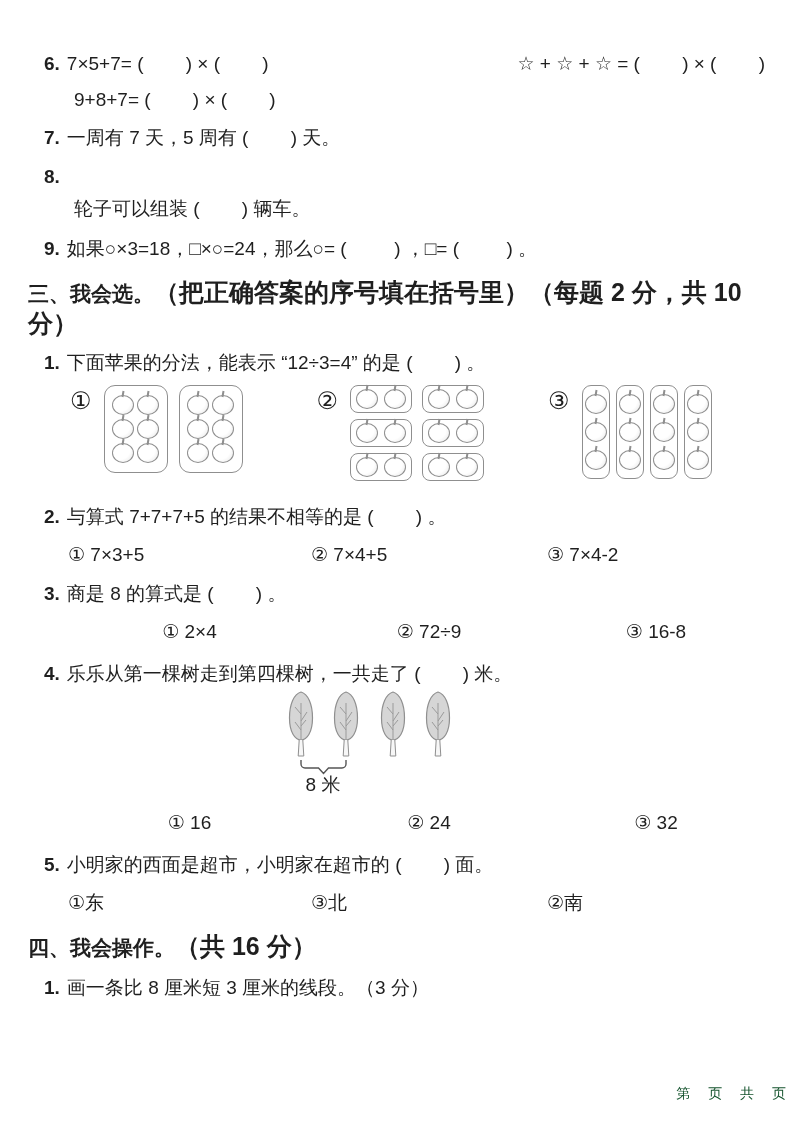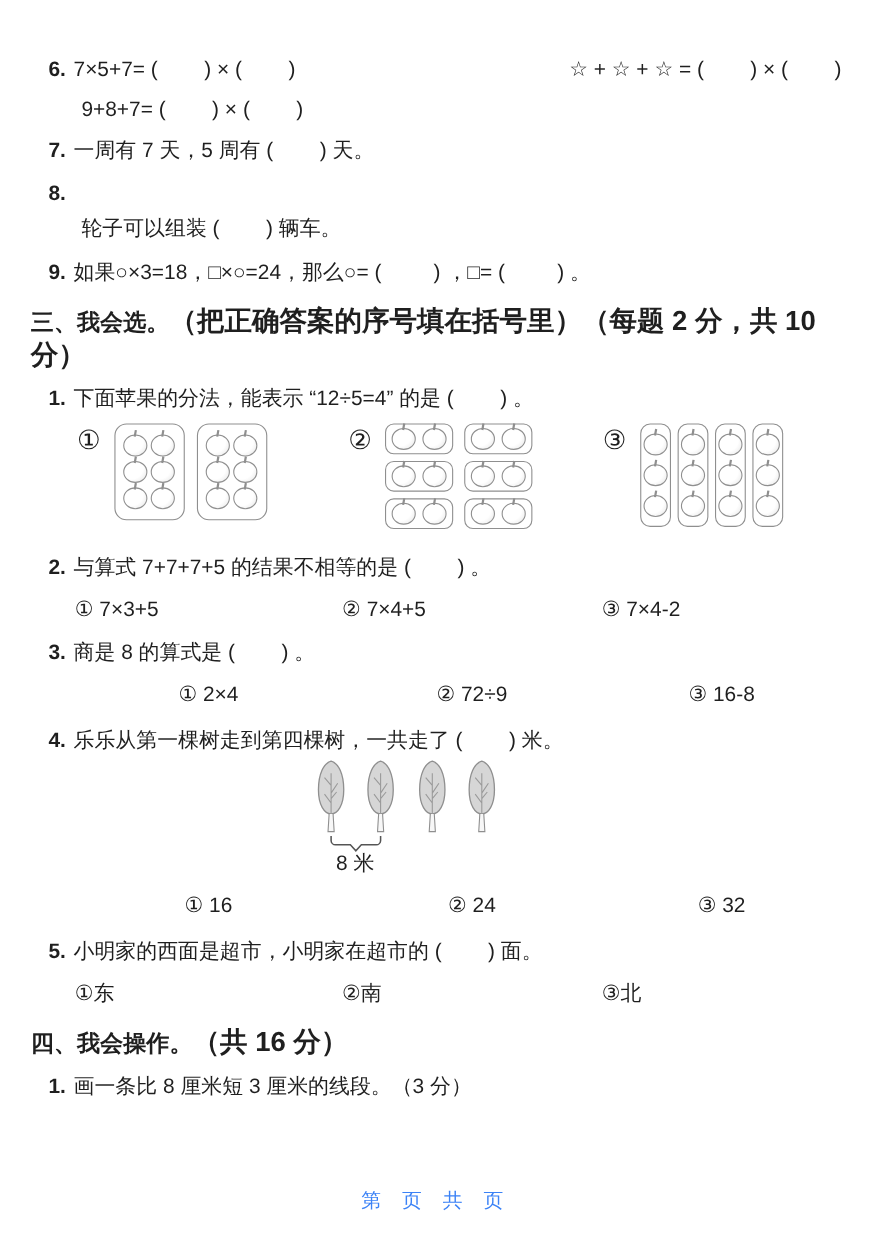--- a/index.html
+++ b/index.html
@@ -38,22 +38,22 @@
              grid-template-rows:repeat(3,1fr); align-items:center; justify-items:center; padding:4px 0; }
   .apple { position:relative; width:20px; height:18px; border:1.3px solid #8f8f8f; border-radius:50%;
            background:radial-gradient(circle at 35% 30%, #ffffff 55%, #e3e3e3); }
   .apple::before { content:""; position:absolute; top:-5px; left:9px; width:2px; height:6px;
                    background:#8f8f8f; transform:rotate(10deg); }
   
   .tree-fig { margin:4px 0 10px 240px; width:176px; }
   .tree-fig svg text { font-family:inherit; }
   
   .bike { vertical-align:-9px; margin:0 7px; }
-  .footer { position:absolute; bottom:20px; left:0; width:100%; text-align:center;
-            font-size:18px; letter-spacing:7px; color:#3b82f6; }
+  .footer { position:absolute; bottom:20px; left:0; width:100%; text-align:right;
+            font-size:14px; letter-spacing:7px; color:#14532d; }
 </style>
 </head>
 <body>
 
 <div class="page">
   <div class="content">
 
     <div class="row between mb12">
       <span class="row">
         <span class="qnum">6.</span>
@@ -81,21 +81,21 @@
       <span class="qnum">9.</span>
       <span class="t">如果○×3=18，□×○=24，那么○= (         ) ，□= (         ) 。</span>
     </div>
 
     <div class="sec-title mb12">
       <span>三、我会选。</span><span class="sec-note t">（把正确答案的序号填在括号里）（每题 2 分，共 10 分）</span>
     </div>
 
     <div class="row">
       <span class="qnum">1.</span>
-      <span class="t">下面苹果的分法，能表示 “12÷5=4” 的是 (        ) 。</span>
+      <span class="t">下面苹果的分法，能表示 “12÷3=4” 的是 (        ) 。</span>
     </div>
 
     <div class="apple-fig">
         <div class="apple-group g0">
           <span class="circ">①</span>
           <div class="boxes">
             <div class="box">
               <span class="apple"></span>
               <span class="apple"></span>
               <span class="apple"></span>
@@ -215,22 +215,22 @@
       <span class="opt t">② 24</span>
       <span class="opt t">③ 32</span>
     </div>
 
     <div class="row mb14">
       <span class="qnum">5.</span>
       <span class="t">小明家的西面是超市，小明家在超市的 (        ) 面。</span>
     </div>
     <div class="opts mb16">
       <span class="opt t">①东</span>
+      <span class="opt t">③北</span>
       <span class="opt t">②南</span>
-      <span class="opt t">③北</span>
     </div>
 
     <div class="sec-title mb14">
       <span>四、我会操作。</span><span class="sec-note t">（共 16 分）</span>
     </div>
 
     <div class="row">
       <span class="qnum">1.</span>
       <span class="t">画一条比 8 厘米短 3 厘米的线段。（3 分）</span>
     </div>

